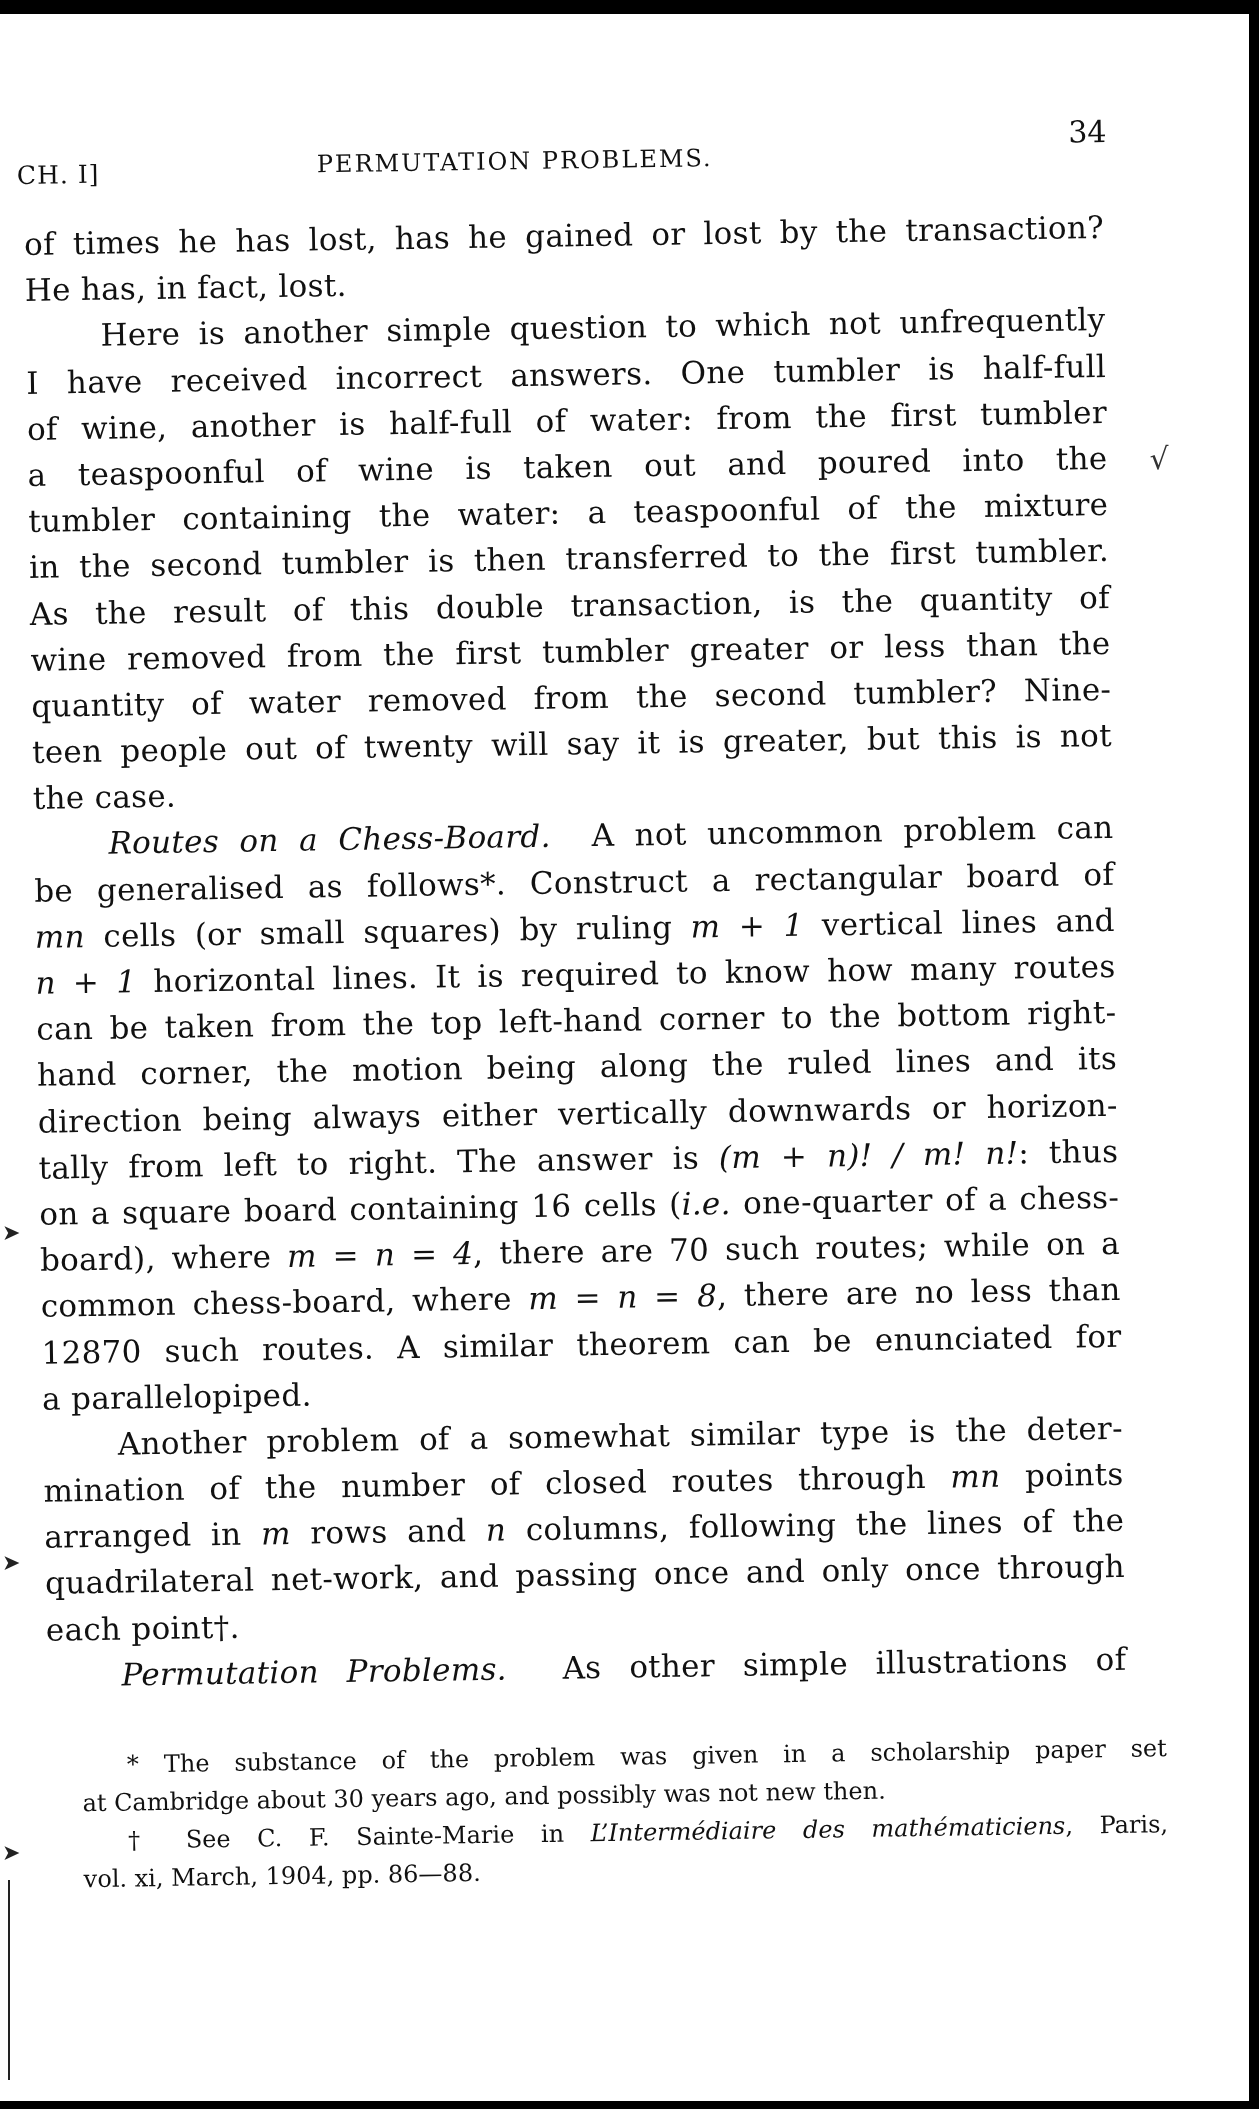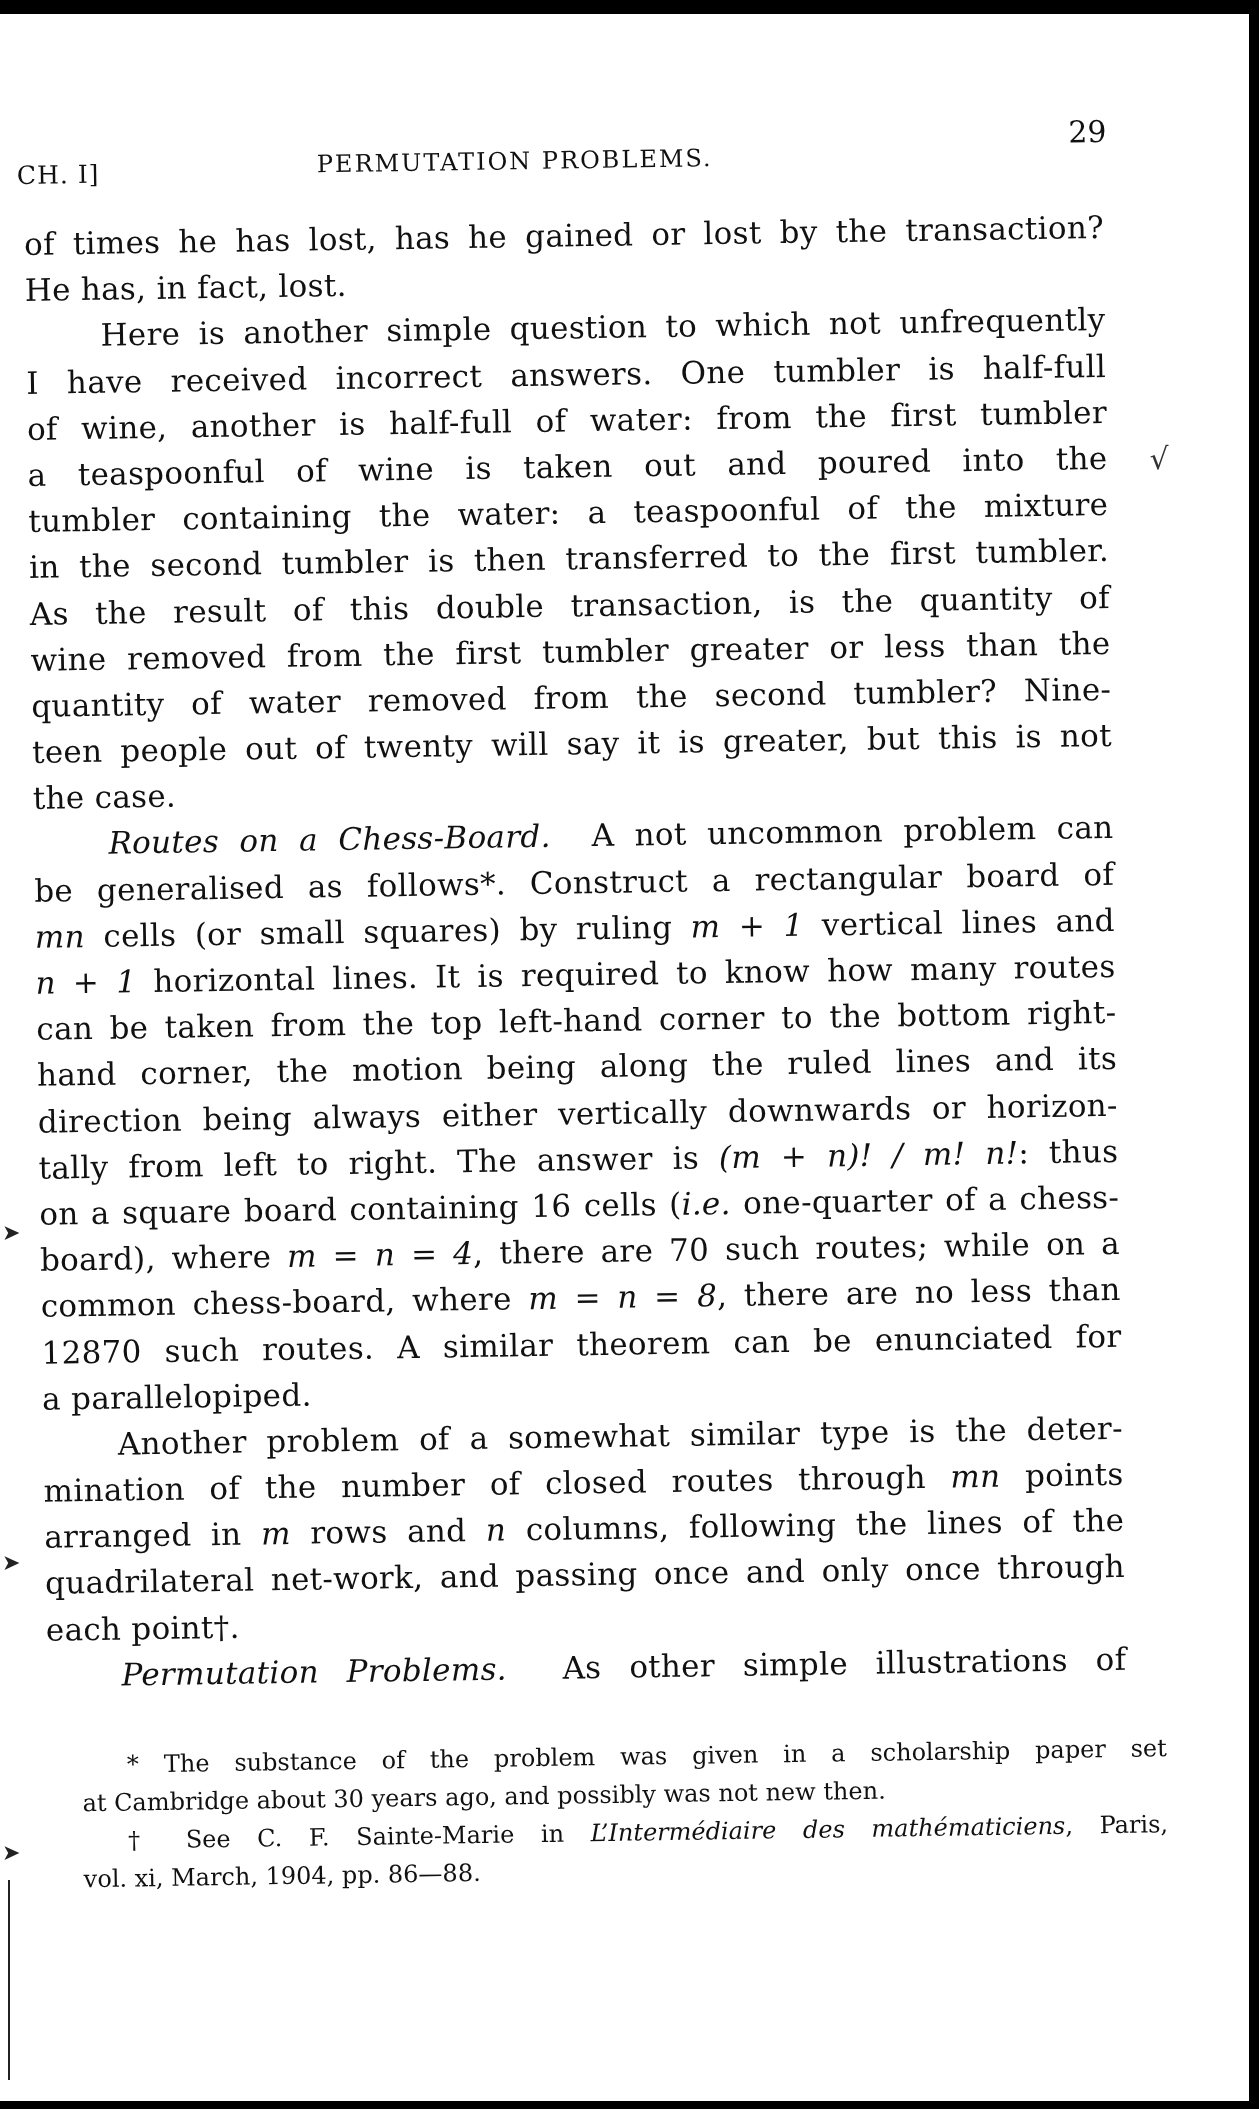--- a/index.html
+++ b/index.html
@@ -45,21 +45,21 @@
 <div class="border-top"></div>
 <div class="border-right"></div>
 <div class="border-bottom"></div>
 <div class="left-edge"></div>
 
 <div class="page">
 
   <div class="header">
     <span class="hdr-ch">CH. I]</span>
     <span class="hdr-title">PERMUTATION PROBLEMS.</span>
-    <span class="hdr-page">29</span>
+    <span class="hdr-page">34</span>
   </div>
 
   <div class="body-text">
     <div class="line">of times he has lost, has he gained or lost by the transaction?</div>
     <div class="line last">He has, in fact, lost.</div>
     <div class="line indent">Here is another simple question to which not unfrequently</div>
     <div class="line">I have received incorrect answers. One tumbler is half-full</div>
     <div class="line">of wine, another is half-full of water: from the first tumbler</div>
     <div class="line">a teaspoonful of wine is taken out and poured into the</div>
     <div class="line">tumbler containing the water: a teaspoonful of the mixture</div>

